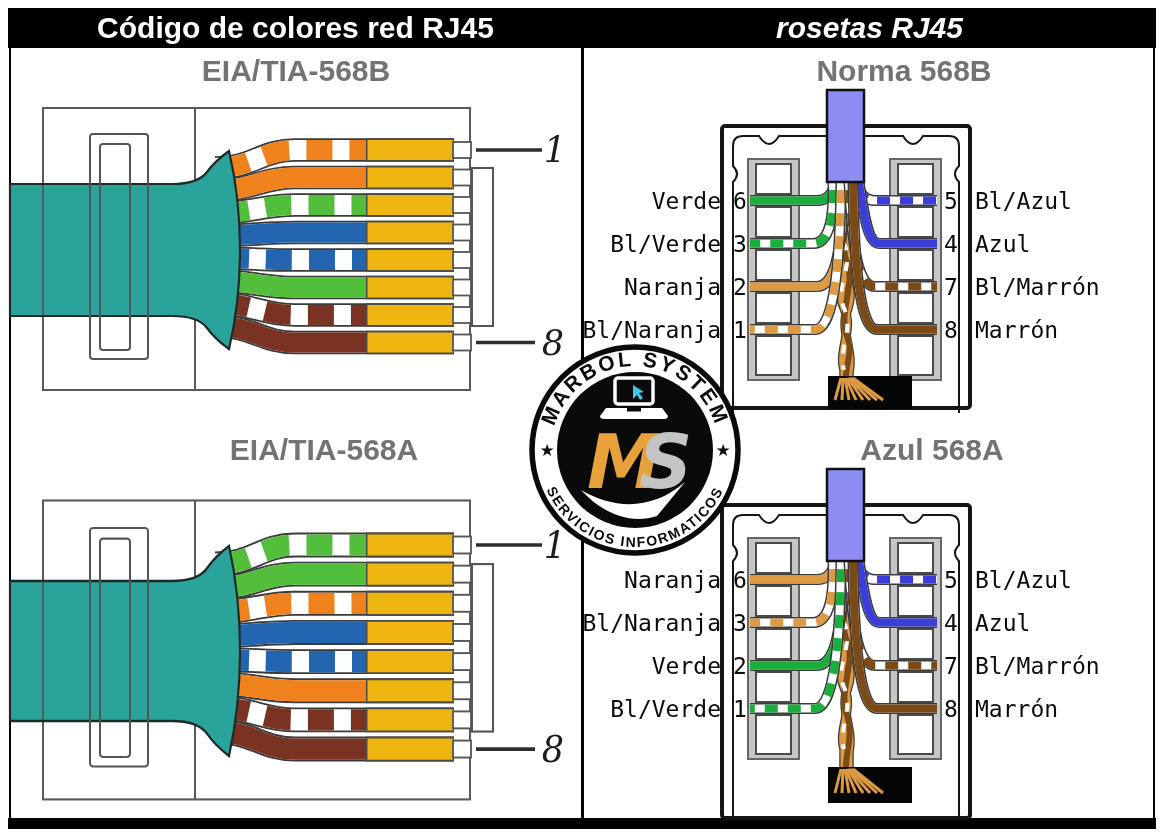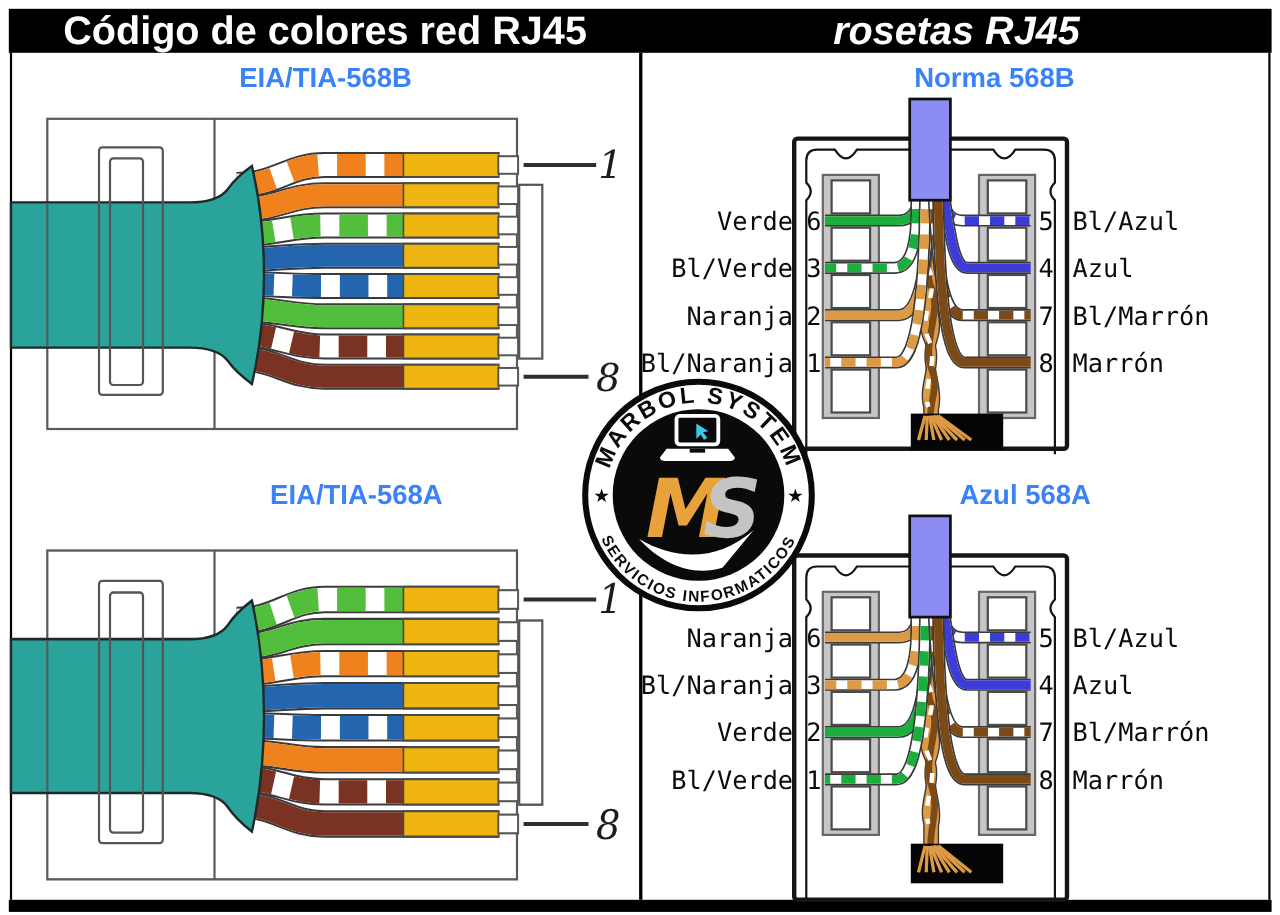--- a/index.html
+++ b/index.html
@@ -1,23 +1,23 @@
 <!DOCTYPE html>
 <html style="--c-bar: #000000; --c-teal: #2AA49B; --c-gold: #EFB611; --c-orange: #F0821E; --c-green: #53BE3C; --c-blue: #2365AF; --c-brown: #7A3222; --c-r-orange: #DD9A45; --c-r-green: #1CAE3C; --c-r-blue: #3C3CD9; --c-r-brown: #7B4A16; --c-cable: #8C8CF2; --c-logo-orange: #E8A23C; --c-logo-silver: #C4C4C4;"><head>
 <meta charset="utf-8">
 <style>
   html,body{margin:0;padding:0;}
   body{width:1164px;height:832px;position:relative;background:#ffffff;
        font-family:"Liberation Sans",sans-serif;overflow:hidden;}
   .abs{position:absolute;}
   .header-bar{left:8px;top:8px;width:1148px;height:40px;background:var(--c-bar,#000);}
-  .htitle{top:8px;height:40px;line-height:39px;color:#fff;font-weight:bold;font-size:36px;text-align:center;}
+  .htitle{top:8px;height:40px;line-height:39px;color:#fff;font-weight:bold;font-size:30px;text-align:center;}
   .htitle-left{left:8px;width:575px;}
   .htitle-right{left:583px;width:573px;font-style:italic;}
-  .stitle{height:40px;line-height:40px;color:#3b82f6;font-weight:bold;font-size:25px;text-align:center;}
+  .stitle{height:40px;line-height:40px;color:#737373;font-weight:bold;font-size:30px;text-align:center;}
   .stitle-l{left:10px;width:572px;}
   .stitle-r{left:584px;width:570px;padding-left:35px;}
   .row1{top:51px;} .row2{top:430px;margin-left:28px;}
   .vline{width:2px;background:#000;top:48px;height:770px;}
   .border-l{left:9px;} .border-r{left:1153px;}
   .divider{left:581px;width:3px;}
   .bottom-bar{left:8px;top:818px;width:1148px;height:11px;background:var(--c-bar,#000);}
 
   svg{position:absolute;overflow:visible;}
   .wire path{fill:none;}

